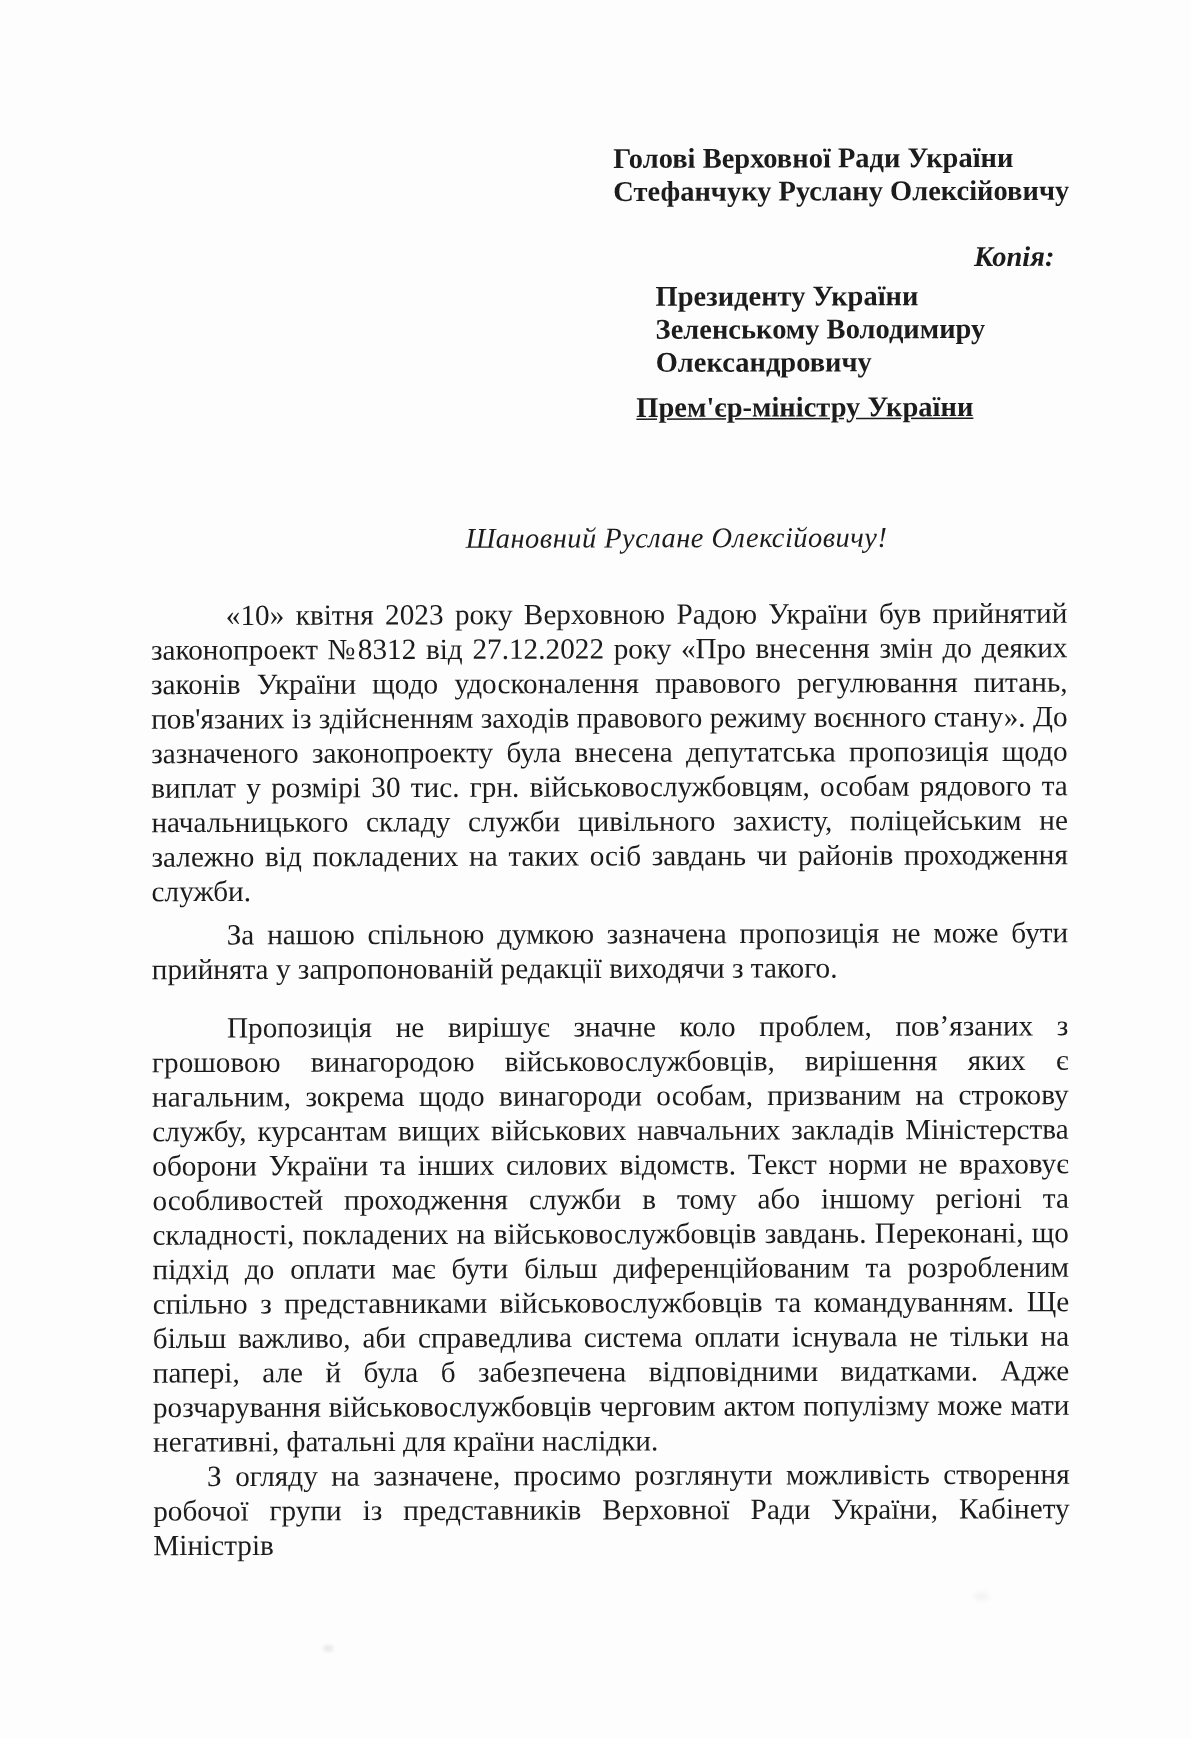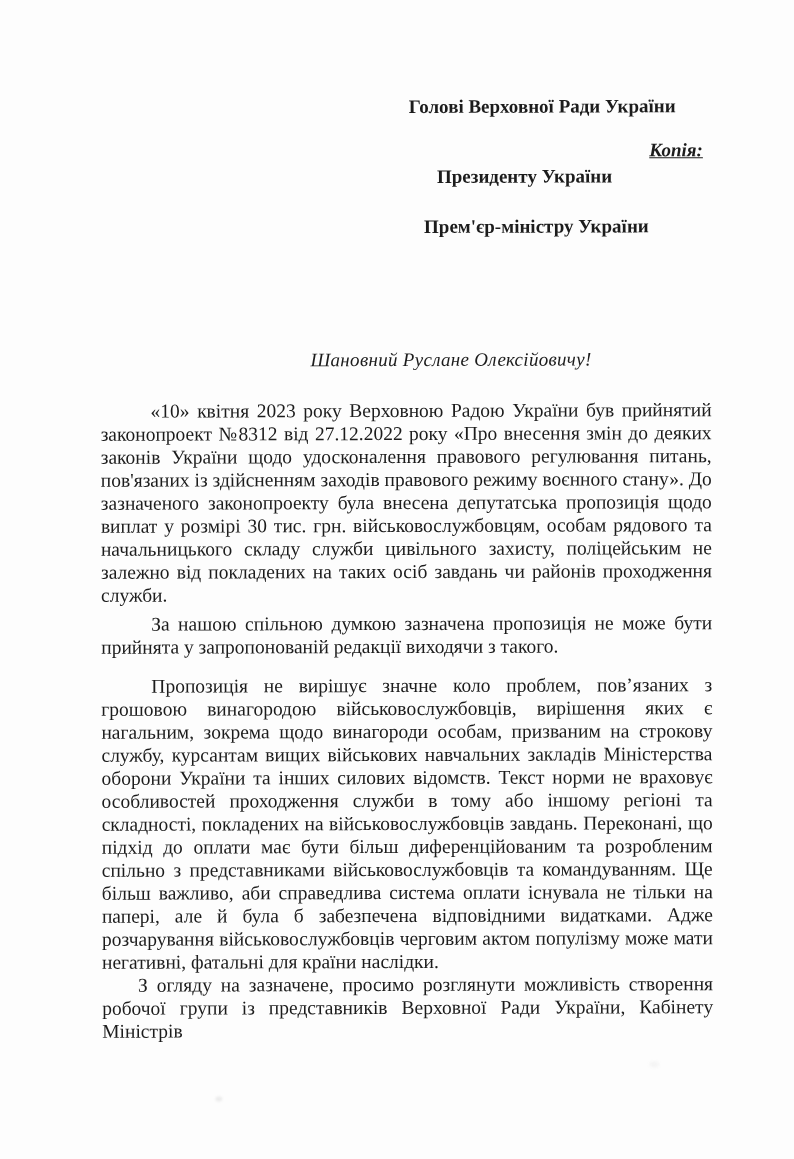--- a/index.html
+++ b/index.html
@@ -34,30 +34,30 @@
     font-weight: bold;
     line-height: 22px;
   }
   .recipients .line {
     white-space: nowrap;
   }
   .copy-label {
     margin-top: 22px;
     text-align: right;
     font-style: italic;
-    text-decoration: underline;
     padding-right: 2px;
   }
   .copy-group-1 {
     margin-top: 4px;
     margin-left: 28px;
   }
   .copy-group-2 {
-    margin-top: 28px;
+    margin-top: 8px;
     margin-left: 15px;
+    text-decoration: underline;
   }
   .salutation {
     position: absolute;
     left: 267px;
     top: 349px;
     font-size: 19px;
     font-style: italic;
     letter-spacing: 0.3px;
     white-space: nowrap;
     margin-left: 44px;
@@ -104,26 +104,29 @@
 </style>
 </head>
 <body>
 
 <div class="page">
   <div class="scan-layer">
 
     <div class="recipients">
       <div>
         <div class="line">Голові Верховної Ради України</div>
+        <div class="line">Стефанчуку Руслану Олексійовичу</div>
       </div>
 
       <div class="copy-label">Копія:</div>
 
       <div class="copy-group-1">
         <div class="line">Президенту України</div>
+        <div class="line">Зеленському Володимиру</div>
+        <div class="line">Олександровичу</div>
       </div>
 
       <div class="copy-group-2">
         <div class="line">Прем'єр-міністру України</div>
       </div>
     </div>
 
     <div class="salutation">Шановний Руслане Олексійовичу!</div>
 
     <div class="letter-body">

